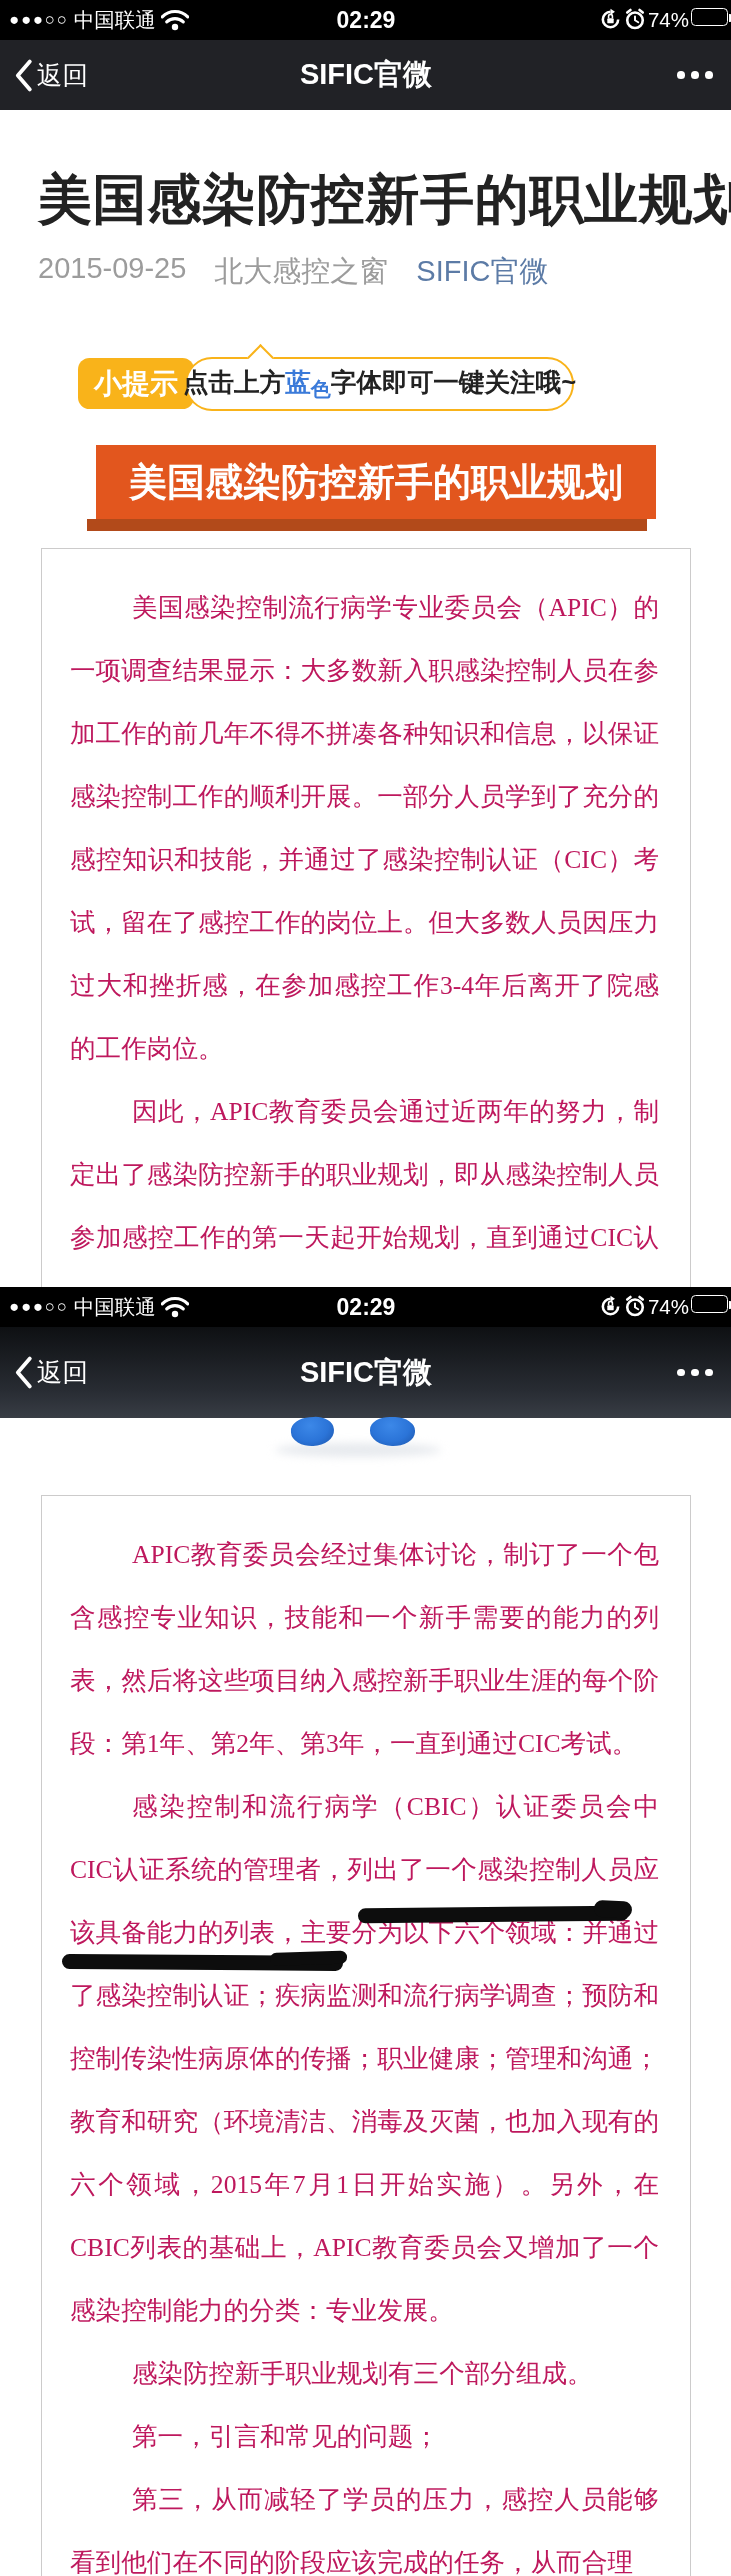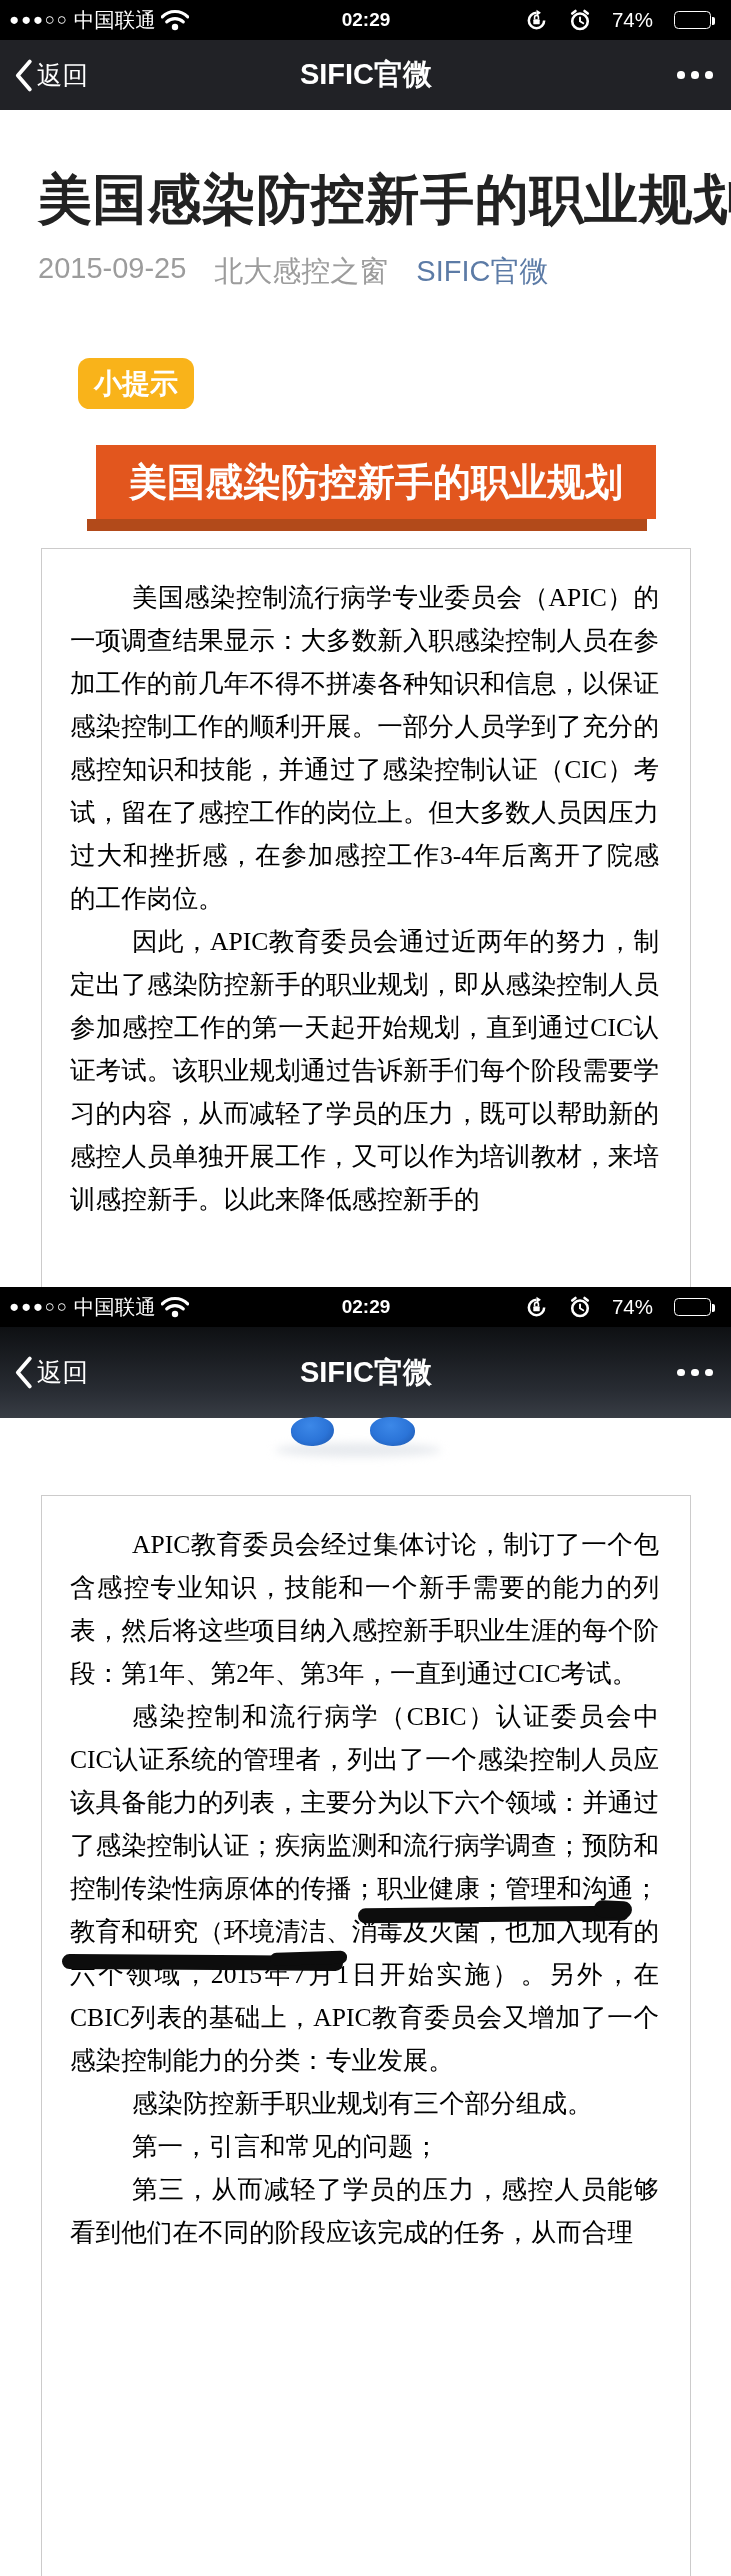--- a/index.html
+++ b/index.html
@@ -9,22 +9,22 @@
   .shot{position:absolute;left:0;width:732px;overflow:hidden;background:#fff;}
   #shot1{top:0;height:1287px;}
   #shot2{top:1287px;height:1289px;}
 
   
   .statusbar{position:absolute;top:0;left:0;width:100%;height:40px;background:#000;
              display:flex;align-items:center;color:#fff;}
   .sb-left{position:absolute;left:9px;display:flex;align-items:center;gap:5.1px;}
   .sb-dots{font-size:16.6px;letter-spacing:1.9px;line-height:1;}
   .sb-carrier{font-size:20.5px;}
-  .sb-time{position:absolute;left:0;width:100%;text-align:center;font-size:19px;font-weight:700;}
-  .sb-right{position:absolute;right:21px;display:flex;align-items:center;gap:21px;}
+  .sb-time{position:absolute;left:0;width:100%;text-align:center;font-size:23px;font-weight:700;}
+  .sb-right{position:absolute;right:4px;display:flex;align-items:flex-start;gap:2px;}
   .sb-pct{font-size:20.5px;}
   .battery{position:relative;width:37px;height:18px;border:1.9px solid #fff;border-radius:4.5px;padding:1.9px;}
   .battery .fill{height:100%;width:74%;background:#fff;border-radius:1.3px;}
   .battery .tip{position:absolute;right:-5.1px;top:5.1px;width:3.2px;height:7.7px;background:#fff;border-radius:0 1.9px 1.9px 0;}
 
   
   .navbar{position:absolute;left:0;width:100%;display:flex;align-items:center;color:#fff;padding-left:24px;}
   #nav1{top:40px;height:70px;background:#212226;}
   #nav2{top:40px;height:91px;background:linear-gradient(180deg,#0e1013 0%,#282c33 70%,#383d45 100%);}
   .nav-back{position:absolute;left:14px;display:flex;align-items:center;gap:3.8px;cursor:pointer;}
@@ -57,21 +57,21 @@
           justify-content:center;white-space:nowrap;}
   .banner::after{content:"";position:absolute;left:-9px;bottom:-12px;width:100%;height:12px;
                  background:#b24a1a;}
 
   
   .tbox{position:absolute;left:41px;width:650px;background:#fff;border:1.3px solid #cccbcb;
         border-bottom:none;padding:27px 31px 51px 28px;}
   #box1{top:548px;height:831px;}
   #box2{top:208px;height:1151px;}
   .tbox p{margin:0;font-family:"Liberation Serif","DejaVu Serif",serif;font-size:25.6px;
-          line-height:43px;color:#000000;text-indent:62px;text-align:justify;}
+          line-height:63px;color:#be185d;text-indent:62px;text-align:justify;}
 
   
   .foot{position:absolute;height:29px;border-radius:45% 45% 50% 50%;
         background:radial-gradient(ellipse at 45% 30%, #3c88e8 0%, #2b74d8 55%, #1d54a8 100%);}
   #foot-l{left:291px;top:130px;width:43px;transform:rotate(-3deg);}
   #foot-r{left:370px;top:130px;width:45px;transform:rotate(2deg);}
   .ground-shadow{position:absolute;left:275px;top:156px;width:166px;height:14px;background:#e7eaee;
                  border-radius:50%;filter:blur(4.5px);}
 
   
@@ -148,20 +148,24 @@
     <div class="art-title">美国感染防控新手的职业规划</div>
 
     <div class="meta">
       <span>2015-09-25</span>
       <span>北大感控之窗</span>
       <span class="link">SIFIC官微</span>
     </div>
 
     <div class="tip-badge">小提示</div>
 
+    <div class="bubble">
+      <span class="notch"></span>
+      <span><span>点击上方</span><span class="hl-big">蓝</span><span class="hl-small">色</span><span>字体即可一键关注哦~</span></span>
+    </div>
 
     <div class="banner">美国感染防控新手的职业规划</div>
 
     <div class="tbox" id="box1">
       <p>美国感染控制流行病学专业委员会（APIC）的一项调查结果显示：大多数新入职感染控制人员在参加工作的前几年不得不拼凑各种知识和信息，以保证感染控制工作的顺利开展。一部分人员学到了充分的感控知识和技能，并通过了感染控制认证（CIC）考试，留在了感控工作的岗位上。但大多数人员因压力过大和挫折感，在参加感控工作3-4年后离开了院感的工作岗位。</p>
       <p>因此，APIC教育委员会通过近两年的努力，制定出了感染防控新手的职业规划，即从感染控制人员参加感控工作的第一天起开始规划，直到通过CIC认证考试。该职业规划通过告诉新手们每个阶段需要学习的内容，从而减轻了学员的压力，既可以帮助新的感控人员单独开展工作，又可以作为培训教材，来培训感控新手。以此来降低感控新手的</p>
     </div>
   </div>
 
   <div class="shot" id="shot2">

